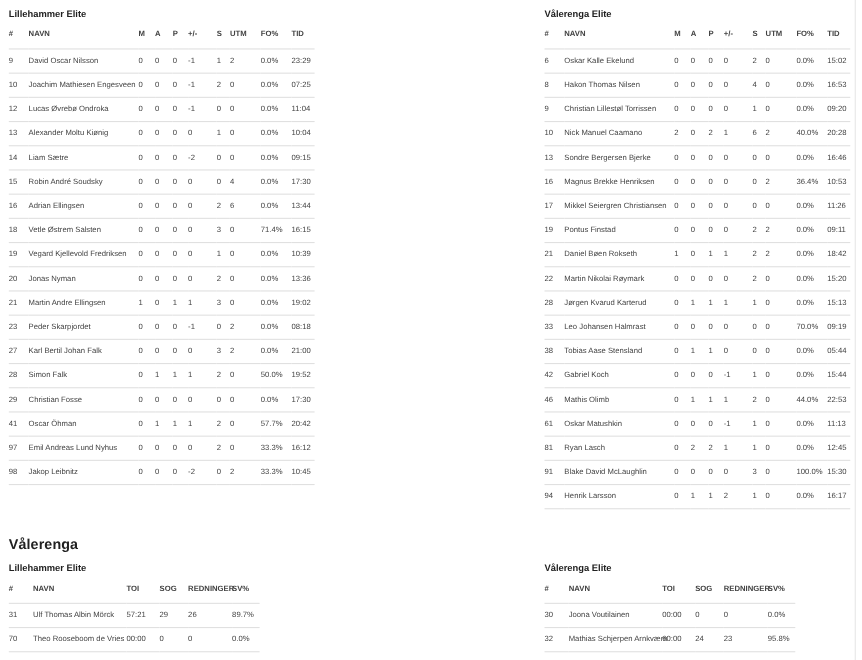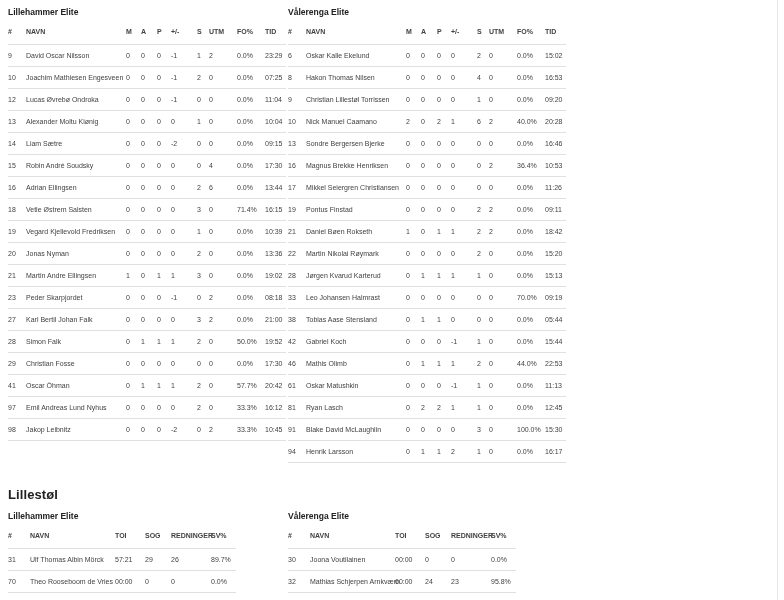--- a/index.html
+++ b/index.html
@@ -7,21 +7,21 @@
     width:784px; height:600px; overflow:hidden; position:relative;
     font-family:"Liberation Sans","DejaVu Sans",sans-serif;
     -webkit-font-smoothing:antialiased;
   }
   .content { padding:7px 9px 0 8px; }
   h1 {
     font-size:13px; font-weight:bold; color:#212121;
     margin:0 0 9px 0; line-height:15px; letter-spacing:0.1px;
   }
   h1.goalies-title { margin-top:24px; }
-  .cols { display:flex; justify-content:flex-start; align-items:flex-start; }
+  .cols { display:flex; justify-content:space-between; align-items:flex-start; }
   .col { width:280px; }
   h2 {
     font-size:8.5px; font-weight:bold; color:#212121;
     margin:0 0 5px 0; line-height:10px;
   }
   table { border-collapse:collapse; table-layout:fixed; }
   table.players { width:278px; }
   table.goalkeepers { width:228px; }
   th {
     text-align:left; font-size:7px; font-weight:bold; color:#424242;
@@ -551,21 +551,21 @@
                 <td>1</td>
                 <td>0</td>
                 <td>0.0%</td>
                 <td>16:17</td>
               </tr>
             </tbody>
           </table>
       </div>
     </div>
 
-    <h1 class="goalies-title">Lillestøl</h1>
+    <h1 class="goalies-title">Vålerenga</h1>
 
     <div class="cols">
       <div class="col">
         <h2>Lillehammer Elite</h2>
         <table class="goalkeepers">
             <colgroup>
               <col style="width: 22px;">
               <col style="width: 85px;">
               <col style="width: 30px;">
               <col style="width: 26px;">

